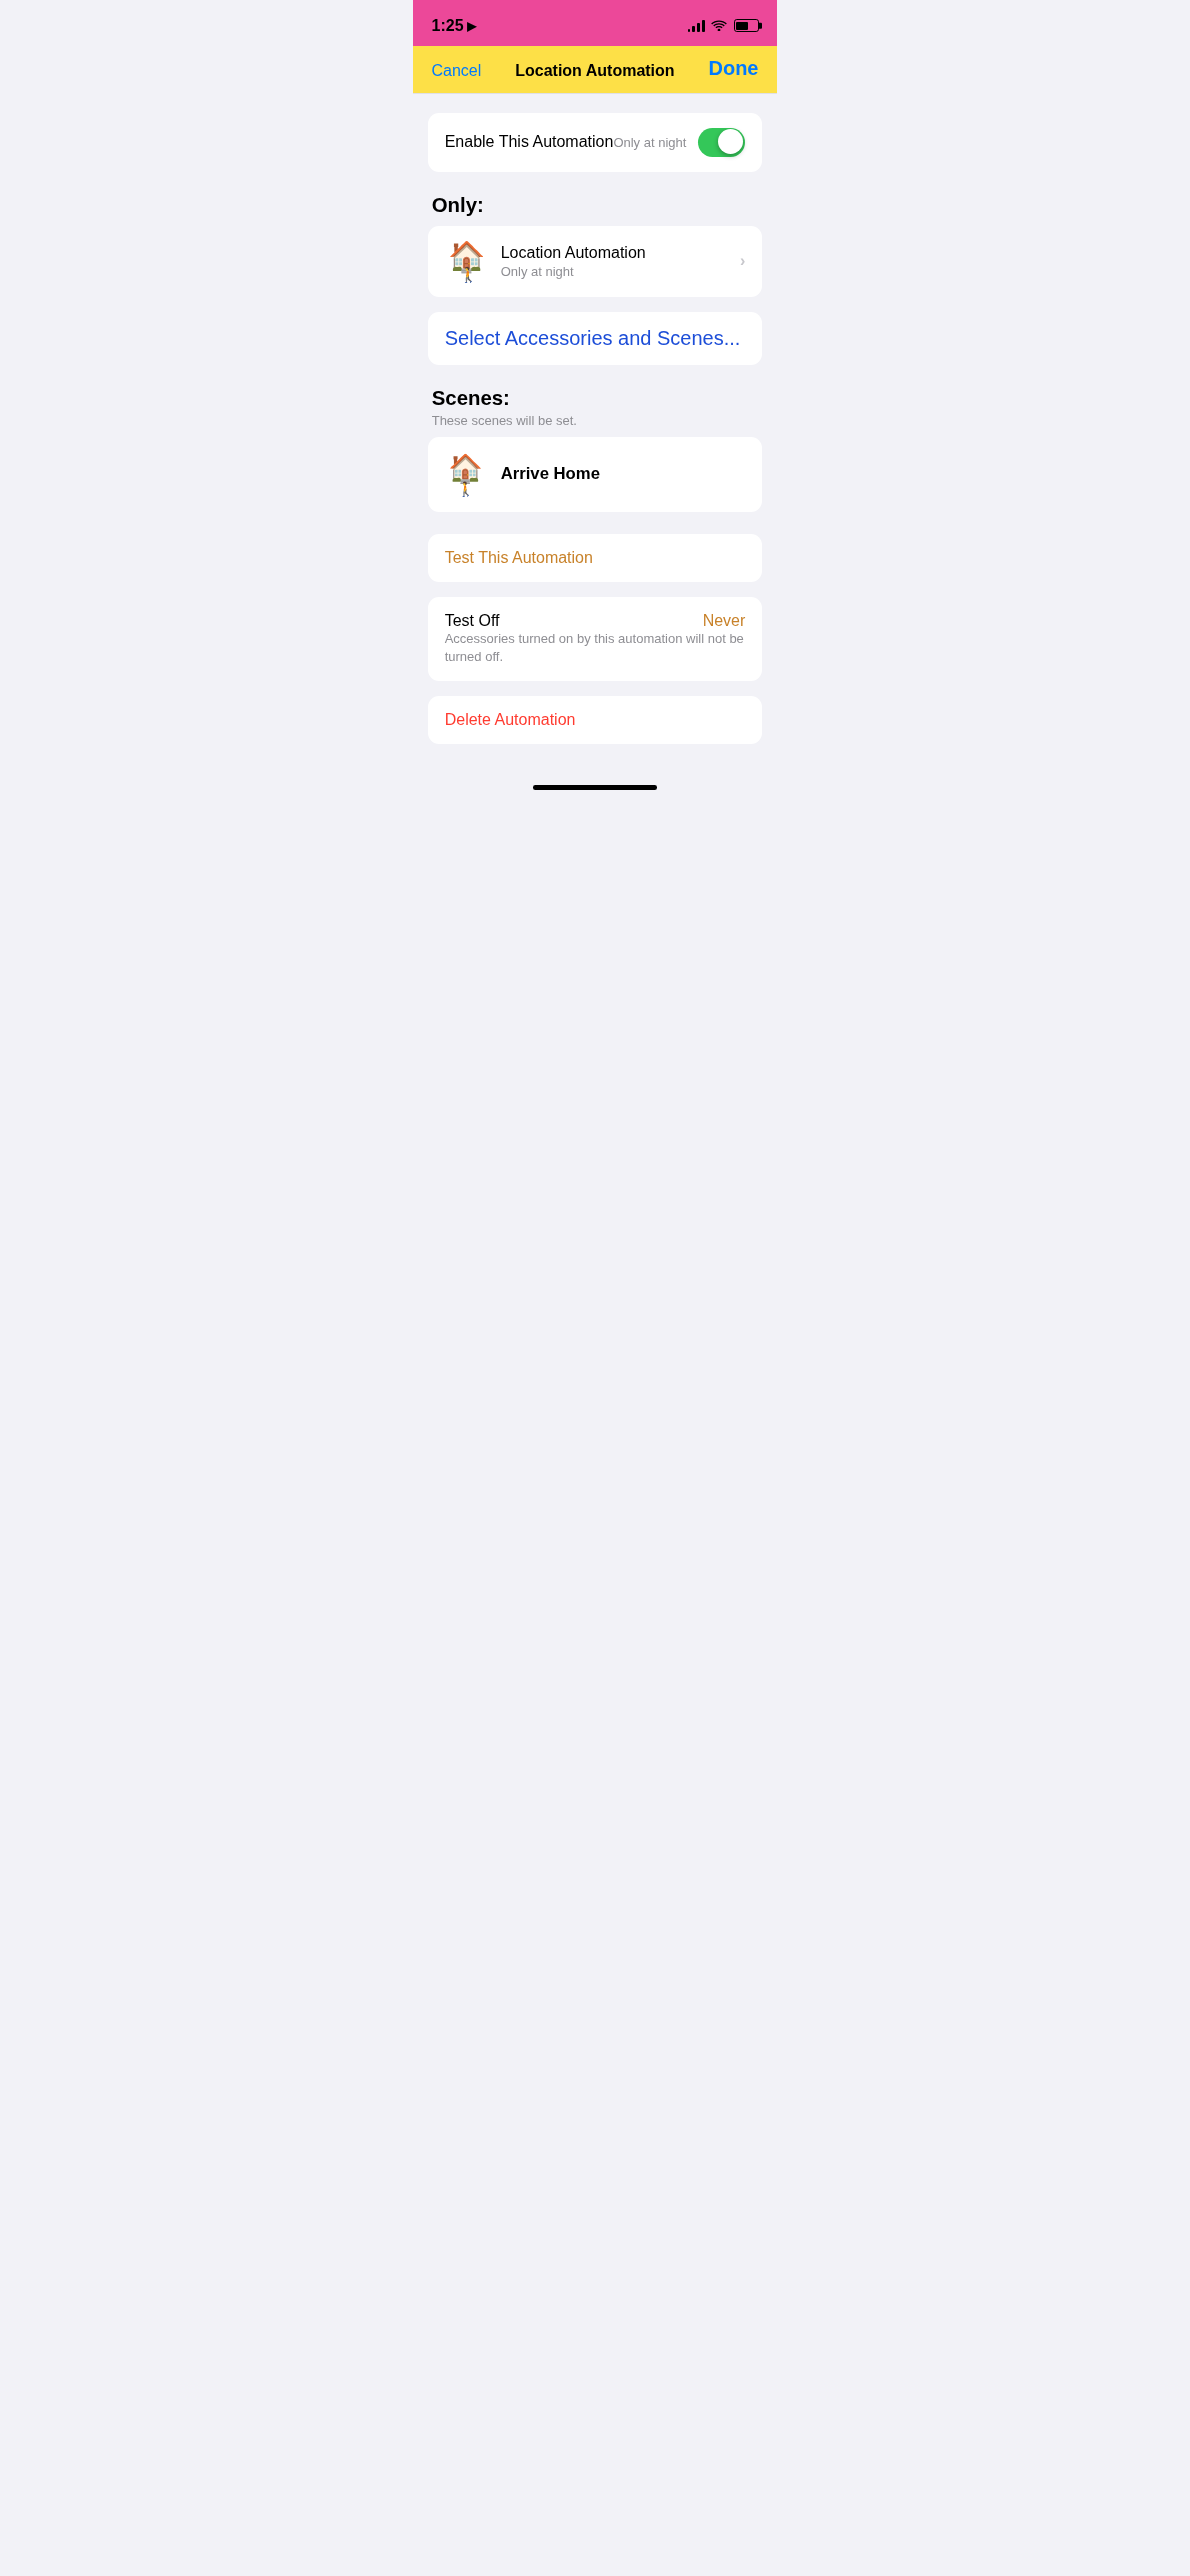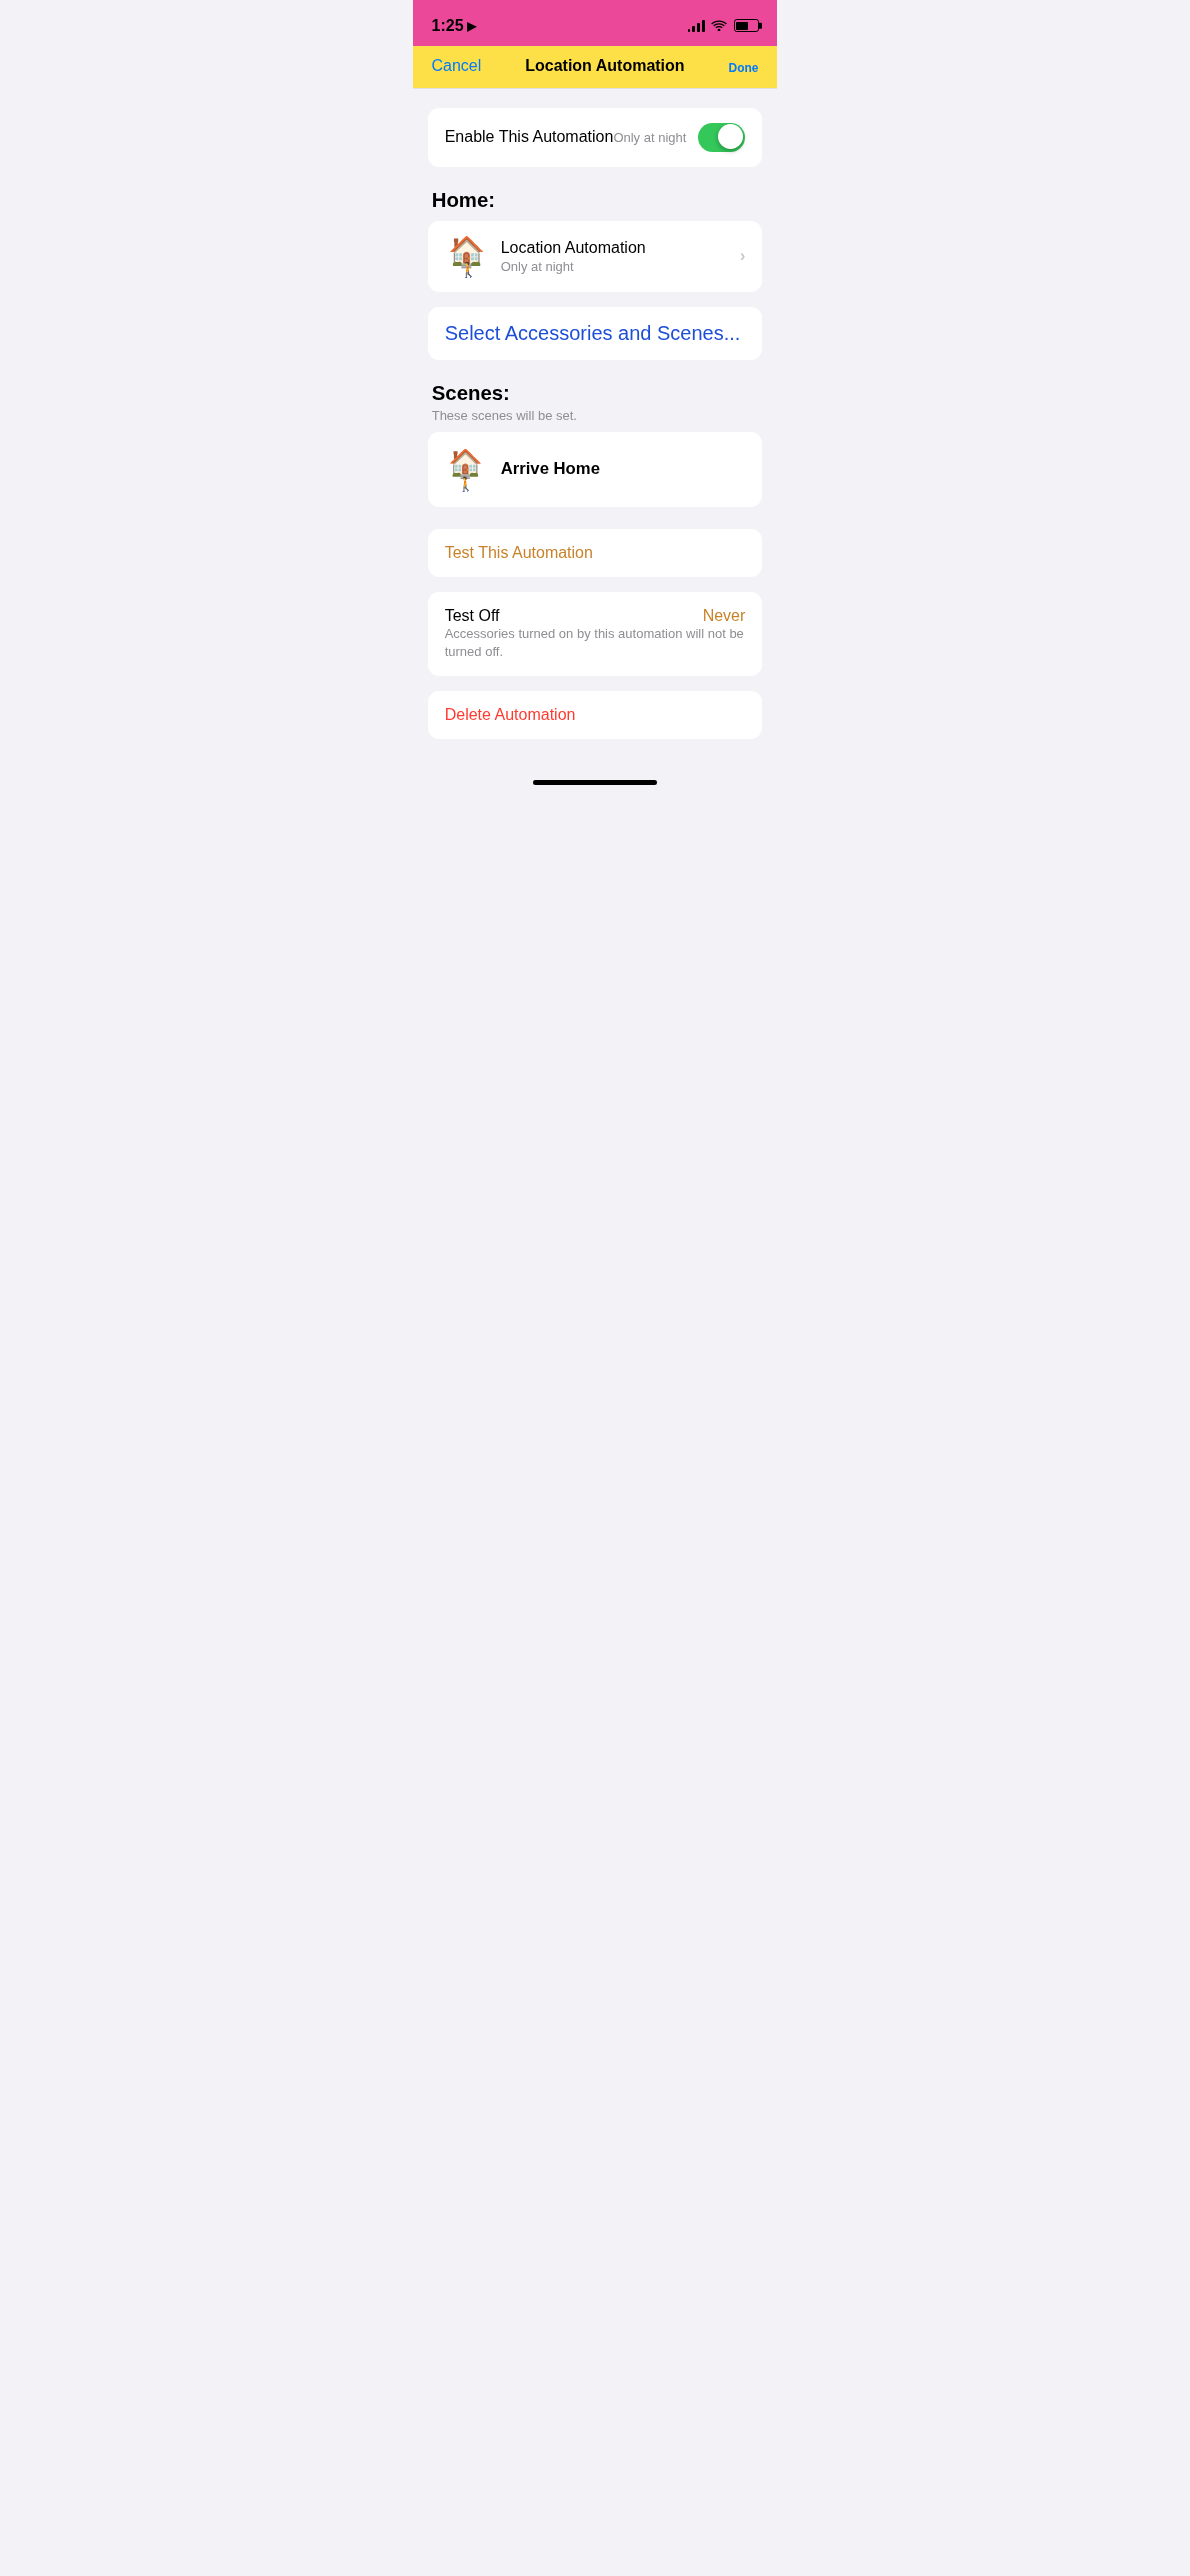--- a/index.html
+++ b/index.html
@@ -113,21 +113,21 @@
       cursor: pointer;
     }
 
     .nav-title {
       font-size: 16px;
       font-weight: 600;
       color: #000;
     }
 
     .nav-done {
-      font-size: 12px;
+      font-size: 20px;
       color: #007aff;
       font-weight: 600;
       cursor: pointer;
     }
 
     
     .content {
       padding: 18.5px 15px;
     }
 
@@ -397,21 +397,21 @@
         <span class="enable-title">Enable This Automation</span>
         <span class="enable-subtitle">Only at night</span>
       </div>
       <div class="toggle">
         <div class="toggle-knob"></div>
       </div>
     </div>
   </div>
 
   <div class="section-header">
-    <div class="section-title">Home:</div>
+    <div class="section-title">Only:</div>
   </div>
 
   <div class="card">
     <div class="location-row">
       <div class="location-icon-stack">
         <span class="house-icon">🏠</span>
         <span class="person-icon">🚶</span>
       </div>
       <div class="location-text-group">
         <div class="location-title">Location Automation</div>

